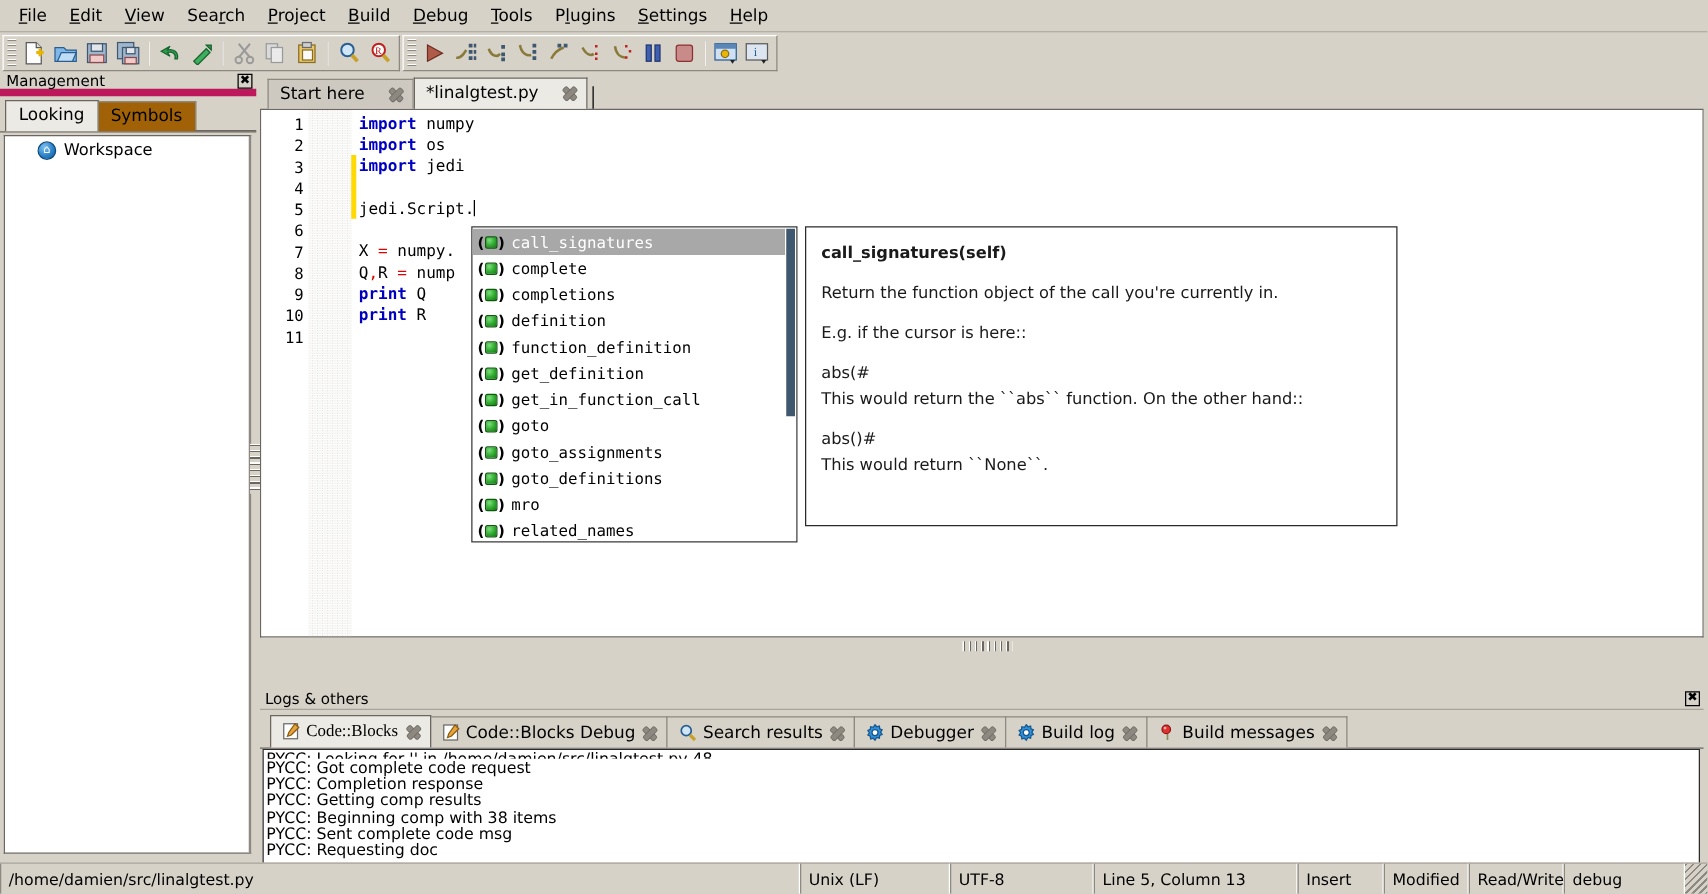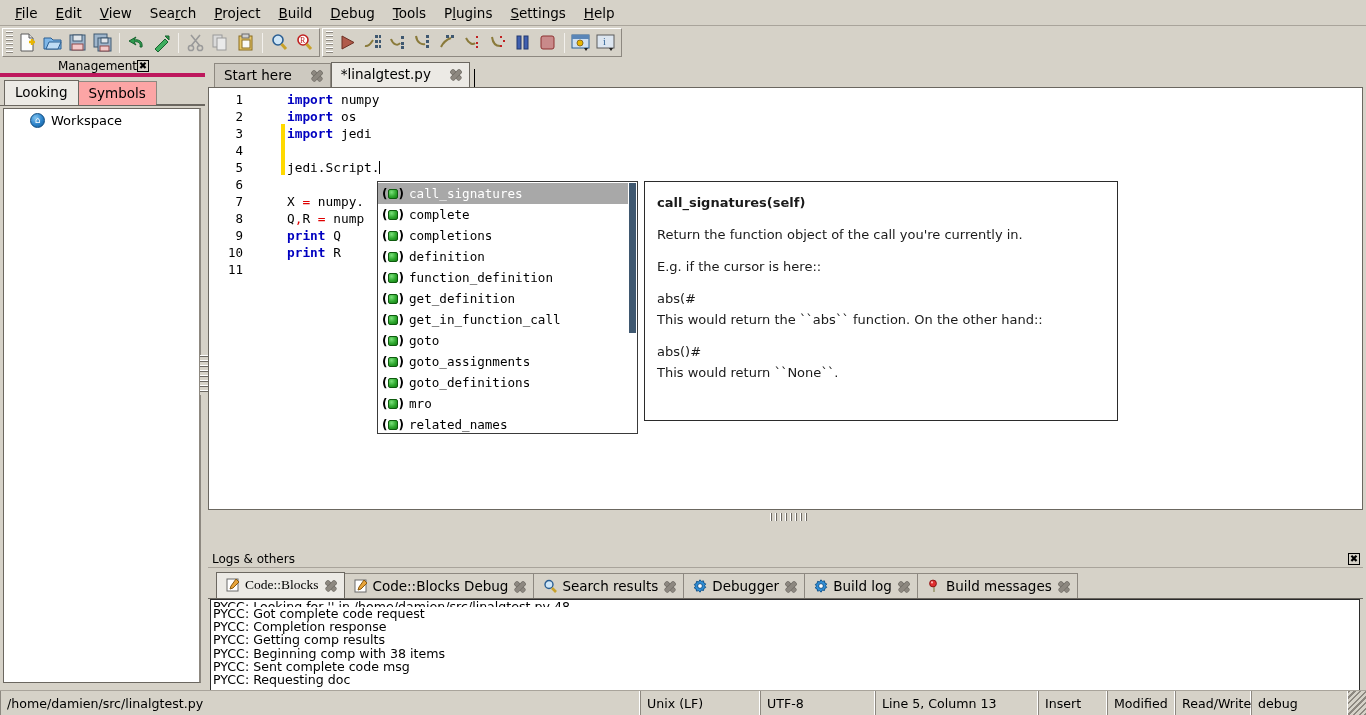--- a/index.html
+++ b/index.html
@@ -57,40 +57,40 @@
   .tb-sep { width: 1px; height: 20px; background: #a9a49b; margin: 0 4px;
             border-right: 1px solid #f2f0ec; }
 
   
   .mgmt-panel {
     position: absolute; left: 0; top: 59px; width: 205px; height: 628px;
     background: #d6d2c8;
   }
   .mgmt-title {
     height: 18px; display: flex; align-items: center;
-    justify-content: center;
+    justify-content: space-between;
     padding: 0 3px 0 5px;
     font-size: 12px;
-    border-bottom: 4px solid #be185d;
+    border-bottom: 6px solid #be185d;
   }
   .mgmt-close {
     width: 12px; height: 12px;
     border: 1px solid #000; background: #d6d2c8;
     display: flex; align-items: center; justify-content: center;
     font-size: 10px; line-height: 10px; cursor: default;
     font-family: "DejaVu Sans", sans-serif;
   }
   .mgmt-tabs {
     display: flex; align-items: flex-end; height: 26px;
     padding-left: 4px; margin-top: 3px;
     border-bottom: 1px solid #6b6760;
   }
   .mgmt-tab {
     padding: 3px 10px 4px 10px; font-size: 13.5px;
-    background: #fca5a5;
+    background: #a16207;
     border: 1px solid #8d8880; border-bottom: none;
     margin-right: -1px; cursor: default;
   }
   .mgmt-tab.active {
     background: #eceae5; border-color: #6b6760; font-weight: normal;
     position: relative; z-index: 2; padding-bottom: 5px;
   }
   .mgmt-tab-filler { flex: 1; border-bottom: 1px solid #6b6760; }
   .mgmt-body {
     position: absolute; left: 3px; top: 49px; right: 4px; bottom: 4px;

